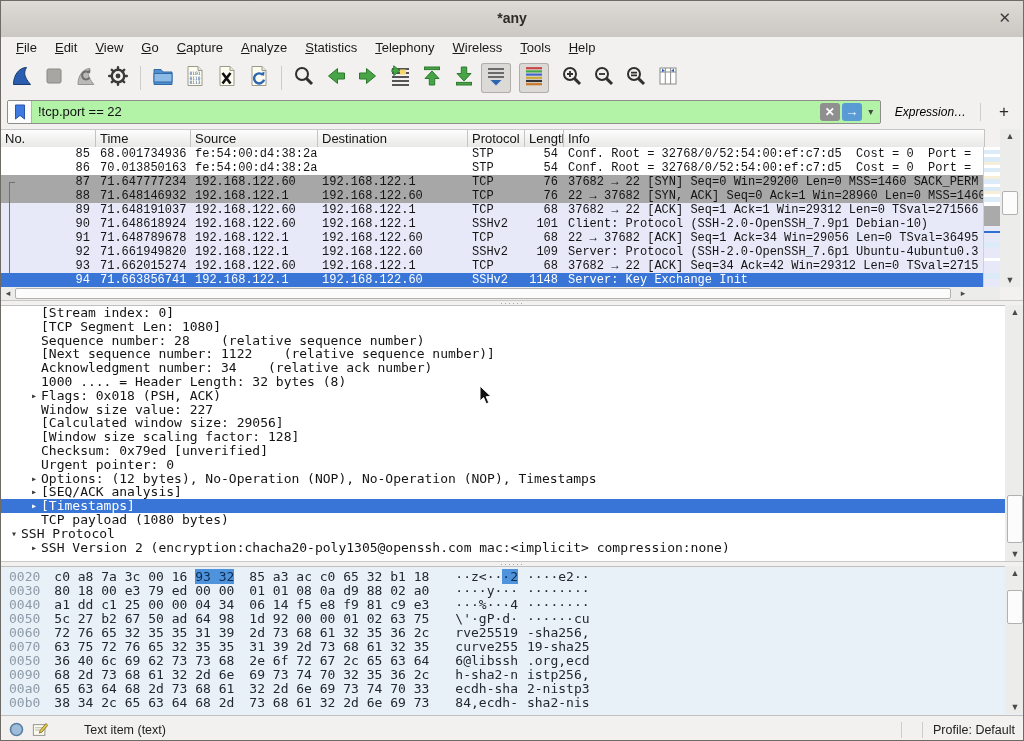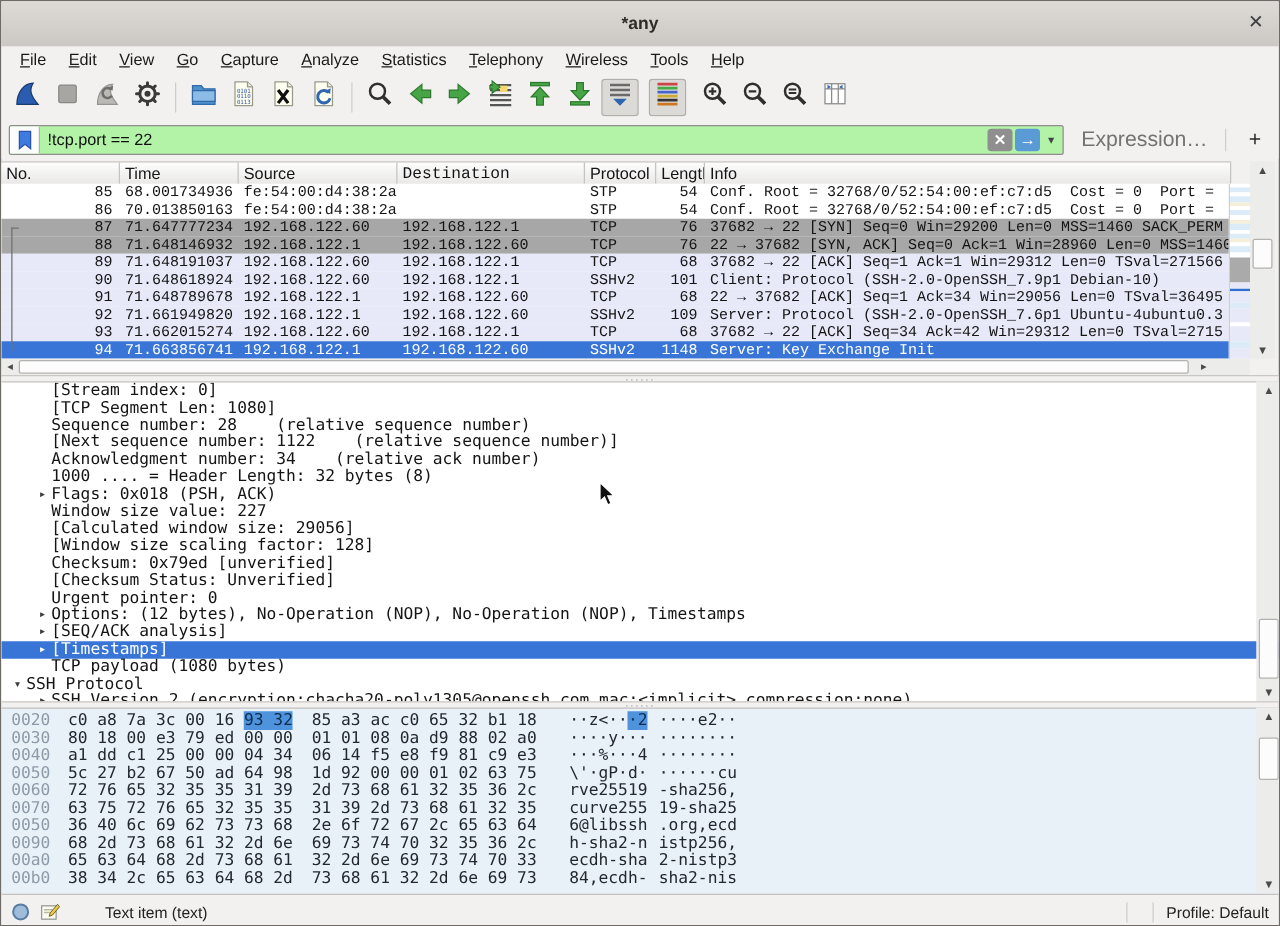--- a/index.html
+++ b/index.html
@@ -23,21 +23,21 @@
   .tgap{width:6px;}
   
   .filterbar{position:absolute;top:95px;left:0;right:0;height:31px;background:#f2f1f0;display:flex;align-items:center;padding:0 6px;}
   .filter-box{width:889px;height:22px;border:1px solid #8f8d8b;border-radius:2px;display:flex;align-items:center;overflow:hidden;background:var(--filter-green);}
   .bookmark-btn{width:23px;height:22px;background:#fcfcfc;border-right:1px solid #b5b3b1;display:flex;align-items:center;justify-content:center;}
   .filter-text{flex:1;font-size:13px;color:#101010;padding-left:6px;white-space:pre;}
   .mini-btn{width:20px;height:18px;border-radius:3px;margin-right:2px;display:flex;align-items:center;justify-content:center;}
   .clear-btn{background:#8f8f8f;color:#fff;font-size:12px;font-weight:700;}
   .apply-btn{background:#5b9bd5;color:#fff;font-size:13px;font-weight:700;}
   .caret-btn{color:#444;font-size:10px;width:14px;}
-  .expr-label{margin-left:14px;font-size:17px;color:#737373;}
+  .expr-label{margin-left:14px;font-size:12px;color:#000000;font-style:italic;}
   .fsep{width:1px;height:18px;background:#cfcdcb;margin:0 10px 0 14px;}
   .plus-btn{font-size:17px;color:#2a2a2a;padding:0 8px;}
   
   .plist-header{position:absolute;top:128px;left:0;height:18px;display:flex;
     background:linear-gradient(#fdfdfd,#e8e7e6);border-top:1px solid #c9c7c5;border-bottom:1px solid #bdbbb9;}
   .hcell{font-size:13px;color:#141414;padding:1px 0 0 4px;border-right:1px solid #c6c4c2;overflow:hidden;white-space:nowrap;box-sizing:border-box;}
   .rows{position:absolute;top:146px;left:0;width:984px;height:140px;background:#fff;overflow:hidden;}
   .prow{display:flex;height:14px;font-family:Liberation Mono, monospace;font-size:12px;line-height:14px;white-space:pre;}
   .pcell{overflow:hidden;box-sizing:border-box;padding-left:4px;}
   .bracket{position:absolute;left:8px;width:5px;border-left:1px solid #70706e;border-top:1px solid #70706e;}
@@ -260,21 +260,21 @@
     </div>
     <div class="expr-label">Expression…</div>
     <div class="fsep"></div>
     <div class="plus-btn">+</div>
   </div>
 
   <div class="plist-header" id="plist-header">
       <div class="hcell" style="width: 95px;">No.</div>
       <div class="hcell" style="width: 95px;">Time</div>
       <div class="hcell" style="width: 127px;">Source</div>
-      <div class="hcell" style="width: 150px; font-family: Liberation Mono, monospace;">Destination</div>
+      <div class="hcell" style="width: 150px;">Destination</div>
       <div class="hcell" style="width: 57px;">Protocol</div>
       <div class="hcell" style="width: 39px;">Length</div>
       <div class="hcell" style="width: 421px;">Info</div>
     </div>
   <div class="rows" id="rows">
       <div class="prow" style="background: rgb(255, 255, 255); color: rgb(20, 20, 20);"><span class="pcell" style="width: 95px; flex: 0 0 auto; text-align: right; padding-right: 6px;">85</span><span class="pcell" style="width: 95px; flex: 0 0 auto;">68.001734936</span><span class="pcell" style="width: 127px; flex: 0 0 auto;">fe:54:00:d4:38:2a</span><span class="pcell" style="width: 150px; flex: 0 0 auto;"></span><span class="pcell" style="width: 57px; flex: 0 0 auto;">STP</span><span class="pcell" style="width: 39px; flex: 0 0 auto; text-align: right; padding-right: 6px;">54</span><span class="pcell" style="width: 421px; flex: 0 0 auto;">Conf. Root = 32768/0/52:54:00:ef:c7:d5  Cost = 0  Port = </span></div>
       <div class="prow" style="background: rgb(255, 255, 255); color: rgb(20, 20, 20);"><span class="pcell" style="width: 95px; flex: 0 0 auto; text-align: right; padding-right: 6px;">86</span><span class="pcell" style="width: 95px; flex: 0 0 auto;">70.013850163</span><span class="pcell" style="width: 127px; flex: 0 0 auto;">fe:54:00:d4:38:2a</span><span class="pcell" style="width: 150px; flex: 0 0 auto;"></span><span class="pcell" style="width: 57px; flex: 0 0 auto;">STP</span><span class="pcell" style="width: 39px; flex: 0 0 auto; text-align: right; padding-right: 6px;">54</span><span class="pcell" style="width: 421px; flex: 0 0 auto;">Conf. Root = 32768/0/52:54:00:ef:c7:d5  Cost = 0  Port = </span></div>
       <div class="prow" style="background: rgb(167, 167, 167); color: rgb(20, 20, 20);"><span class="pcell" style="width: 95px; flex: 0 0 auto; text-align: right; padding-right: 6px;">87</span><span class="pcell" style="width: 95px; flex: 0 0 auto;">71.647777234</span><span class="pcell" style="width: 127px; flex: 0 0 auto;">192.168.122.60</span><span class="pcell" style="width: 150px; flex: 0 0 auto;">192.168.122.1</span><span class="pcell" style="width: 57px; flex: 0 0 auto;">TCP</span><span class="pcell" style="width: 39px; flex: 0 0 auto; text-align: right; padding-right: 6px;">76</span><span class="pcell" style="width: 421px; flex: 0 0 auto;">37682 → 22 [SYN] Seq=0 Win=29200 Len=0 MSS=1460 SACK_PERM</span></div>
       <div class="prow" style="background: rgb(167, 167, 167); color: rgb(20, 20, 20);"><span class="pcell" style="width: 95px; flex: 0 0 auto; text-align: right; padding-right: 6px;">88</span><span class="pcell" style="width: 95px; flex: 0 0 auto;">71.648146932</span><span class="pcell" style="width: 127px; flex: 0 0 auto;">192.168.122.1</span><span class="pcell" style="width: 150px; flex: 0 0 auto;">192.168.122.60</span><span class="pcell" style="width: 57px; flex: 0 0 auto;">TCP</span><span class="pcell" style="width: 39px; flex: 0 0 auto; text-align: right; padding-right: 6px;">76</span><span class="pcell" style="width: 421px; flex: 0 0 auto;">22 → 37682 [SYN, ACK] Seq=0 Ack=1 Win=28960 Len=0 MSS=1460</span></div>
       <div class="prow" style="background: rgb(231, 232, 248); color: rgb(20, 20, 20);"><span class="pcell" style="width: 95px; flex: 0 0 auto; text-align: right; padding-right: 6px;">89</span><span class="pcell" style="width: 95px; flex: 0 0 auto;">71.648191037</span><span class="pcell" style="width: 127px; flex: 0 0 auto;">192.168.122.60</span><span class="pcell" style="width: 150px; flex: 0 0 auto;">192.168.122.1</span><span class="pcell" style="width: 57px; flex: 0 0 auto;">TCP</span><span class="pcell" style="width: 39px; flex: 0 0 auto; text-align: right; padding-right: 6px;">68</span><span class="pcell" style="width: 421px; flex: 0 0 auto;">37682 → 22 [ACK] Seq=1 Ack=1 Win=29312 Len=0 TSval=271566</span></div>
@@ -335,21 +335,20 @@
       <div class="dline"><span style="width: 26px; flex: 0 0 auto;"></span><span class="exp"></span><span>[TCP Segment Len: 1080]</span></div>
       <div class="dline"><span style="width: 26px; flex: 0 0 auto;"></span><span class="exp"></span><span>Sequence number: 28    (relative sequence number)</span></div>
       <div class="dline"><span style="width: 26px; flex: 0 0 auto;"></span><span class="exp"></span><span>[Next sequence number: 1122    (relative sequence number)]</span></div>
       <div class="dline"><span style="width: 26px; flex: 0 0 auto;"></span><span class="exp"></span><span>Acknowledgment number: 34    (relative ack number)</span></div>
       <div class="dline"><span style="width: 26px; flex: 0 0 auto;"></span><span class="exp"></span><span>1000 .... = Header Length: 32 bytes (8)</span></div>
       <div class="dline"><span style="width: 26px; flex: 0 0 auto;"></span><span class="exp">▸</span><span>Flags: 0x018 (PSH, ACK)</span></div>
       <div class="dline"><span style="width: 26px; flex: 0 0 auto;"></span><span class="exp"></span><span>Window size value: 227</span></div>
       <div class="dline"><span style="width: 26px; flex: 0 0 auto;"></span><span class="exp"></span><span>[Calculated window size: 29056]</span></div>
       <div class="dline"><span style="width: 26px; flex: 0 0 auto;"></span><span class="exp"></span><span>[Window size scaling factor: 128]</span></div>
       <div class="dline"><span style="width: 26px; flex: 0 0 auto;"></span><span class="exp"></span><span>Checksum: 0x79ed [unverified]</span></div>
-      <div class="dline"><span style="width: 26px; flex: 0 0 auto;"></span><span class="exp"></span><span>[Checksum Status: Unverified]</span></div>
       <div class="dline"><span style="width: 26px; flex: 0 0 auto;"></span><span class="exp"></span><span>Urgent pointer: 0</span></div>
       <div class="dline"><span style="width: 26px; flex: 0 0 auto;"></span><span class="exp">▸</span><span>Options: (12 bytes), No-Operation (NOP), No-Operation (NOP), Timestamps</span></div>
       <div class="dline"><span style="width: 26px; flex: 0 0 auto;"></span><span class="exp">▸</span><span>[SEQ/ACK analysis]</span></div>
       <div class="dline sel"><span style="width: 26px; flex: 0 0 auto;"></span><span class="exp">▸</span><span>[Timestamps]</span></div>
       <div class="dline"><span style="width: 26px; flex: 0 0 auto;"></span><span class="exp"></span><span>TCP payload (1080 bytes)</span></div>
       <div class="dline"><span style="width: 6px; flex: 0 0 auto;"></span><span class="exp">▾</span><span>SSH Protocol</span></div>
       <div class="dline"><span style="width: 26px; flex: 0 0 auto;"></span><span class="exp">▸</span><span>SSH Version 2 (encryption:chacha20-poly1305@openssh.com mac:&lt;implicit&gt; compression:none)</span></div>
     </div>
   <div class="sb" style="left:1004px;top:304px;width:20px;height:256px;">
     <div class="arrow" style="top:0;">▲</div>

